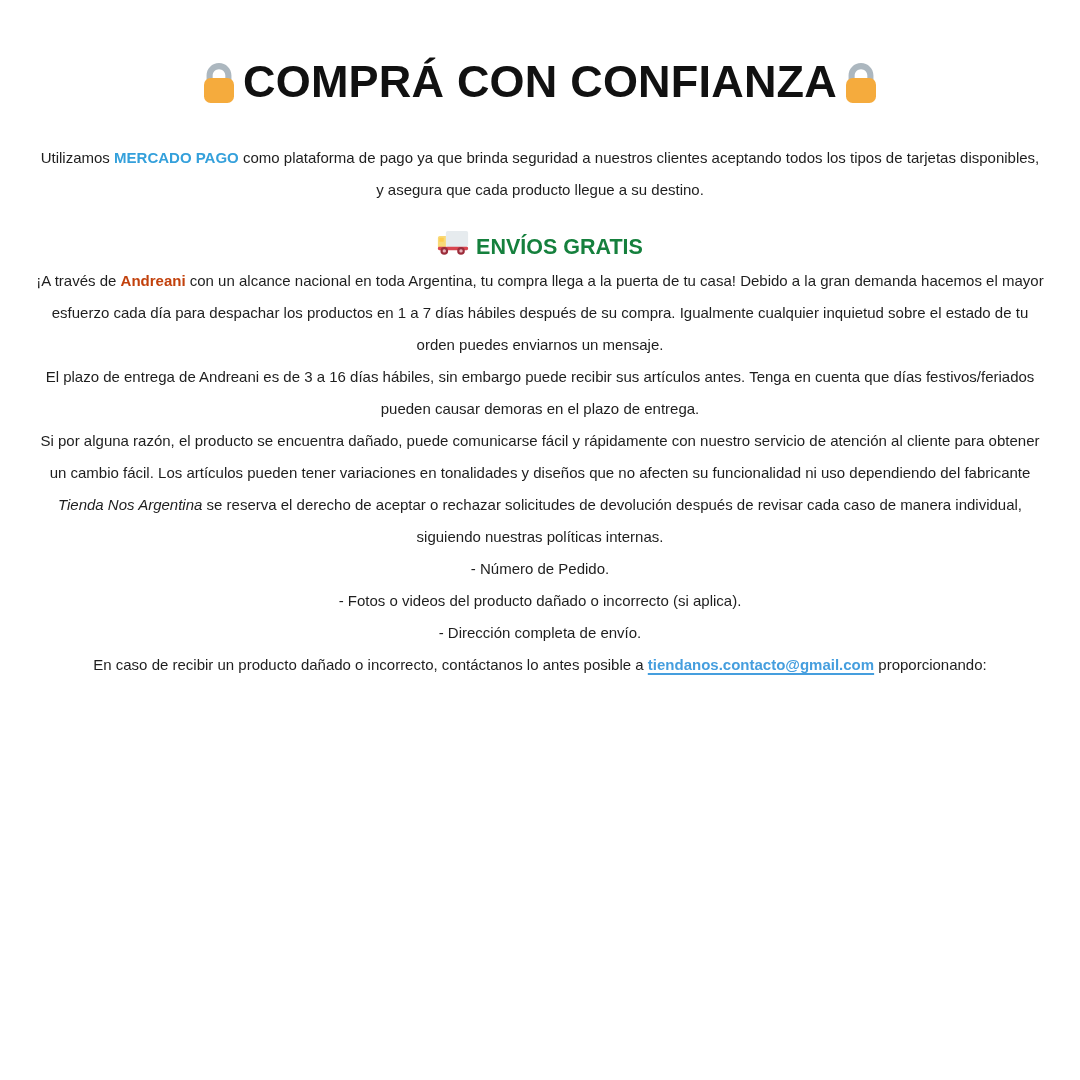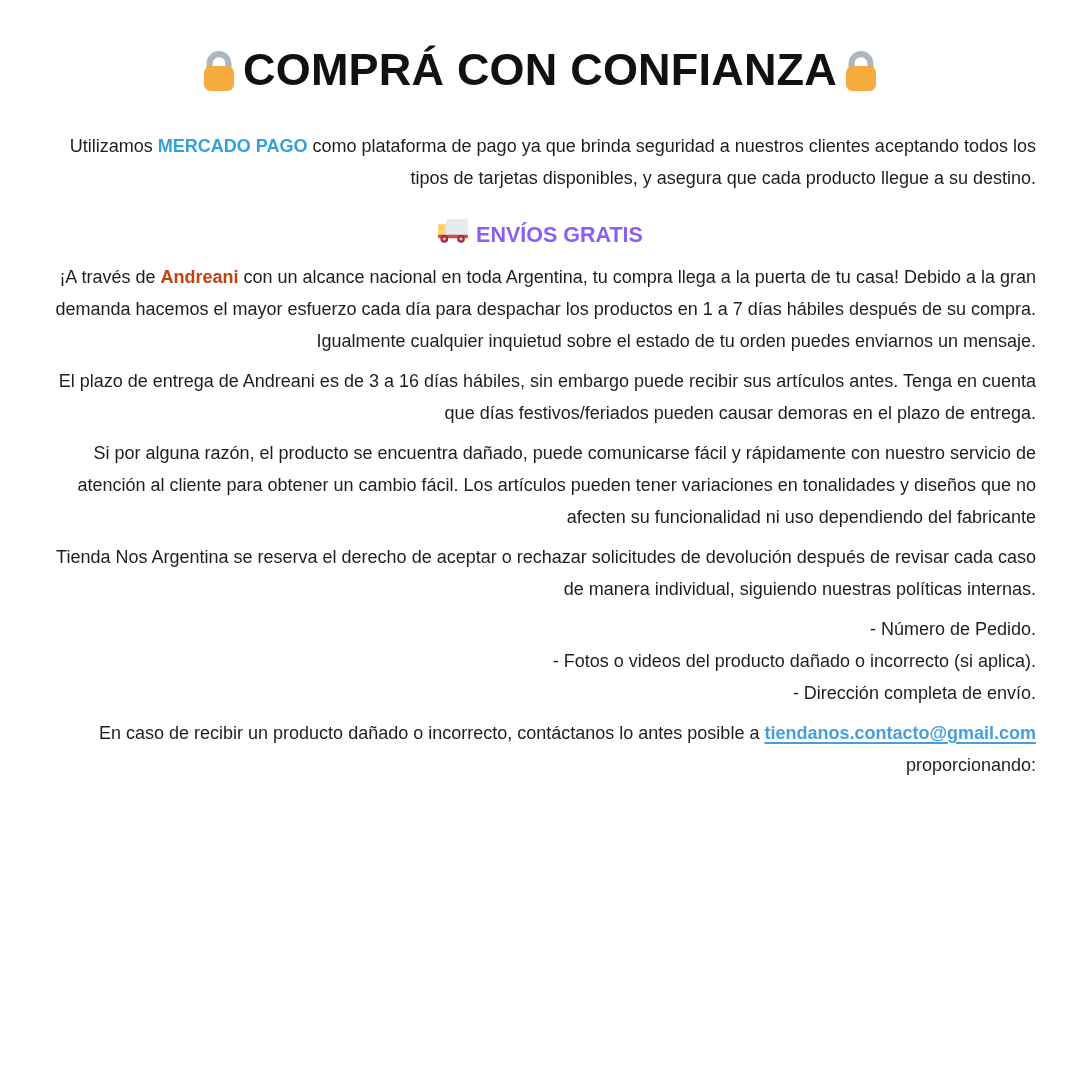--- a/index.html
+++ b/index.html
@@ -8,65 +8,65 @@
     width: 1080px;
     height: 1080px;
     background: #ffffff;
     font-family: "Liberation Sans", sans-serif;
     color: #1e1e1e;
     overflow: hidden;
   }
   .page {
     width: 1080px;
     height: 1080px;
-    padding: 44px 36px 0;
-    text-align: right;
+    padding: 56px 36px 0;
+    text-align: center;
   }
   .title-row {
     display: flex;
     align-items: center;
     justify-content: center;
     gap: 4px;
     margin: 0 0 34px;
   }
   .page-title {
     font-size: 45px;
     line-height: 52px;
     font-weight: bold;
     letter-spacing: 0.2px;
     margin: 0;
     color: #111111;
   }
   .lock { display: inline-flex; align-items: center; }
   .body-text {
-    font-size: 18px;
+    font-size: 15px;
     line-height: 32px;
-    margin: 8px;
+    margin: 0;
     color: #1e1e1e;
   }
   .section-heading {
     font-size: 21.5px;
     line-height: 32px;
     font-weight: bold;
     margin: 22px 0 0;
     display: flex;
     align-items: center;
     justify-content: center;
     gap: 7px;
-    color: #8b5cf6;
+    color: #15803d;
   }
   .mp {
     color: #34a0db;
     font-weight: bold;
   }
   .andreani {
     color: #c2410c;
     font-weight: bold;
   }
-  .store-name { }
+  .store-name { font-style: italic; }
   .email {
     color: #459ede;
     font-weight: bold;
     text-decoration: underline;
     text-decoration-thickness: 2px;
     text-underline-offset: 3px;
   }
   .list-line { display: block; }
 </style>
 </head>

